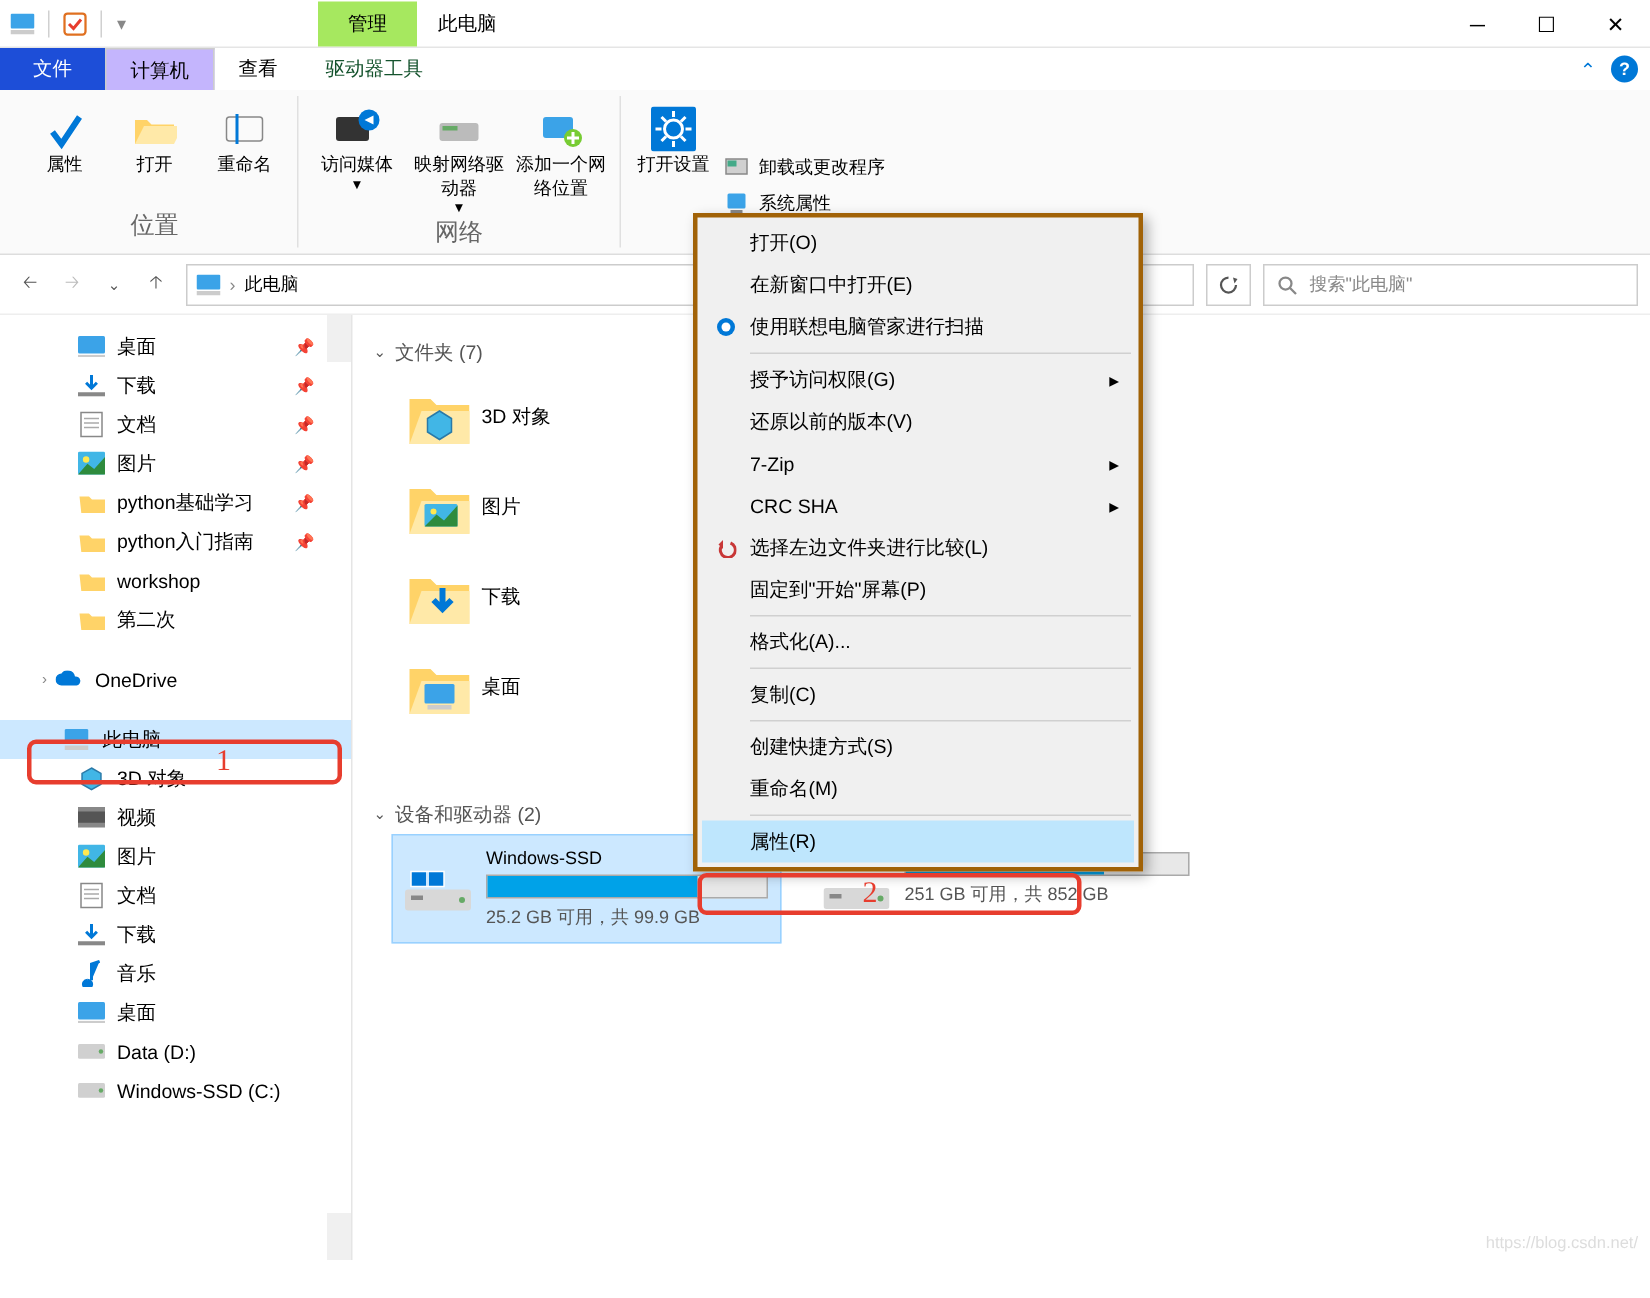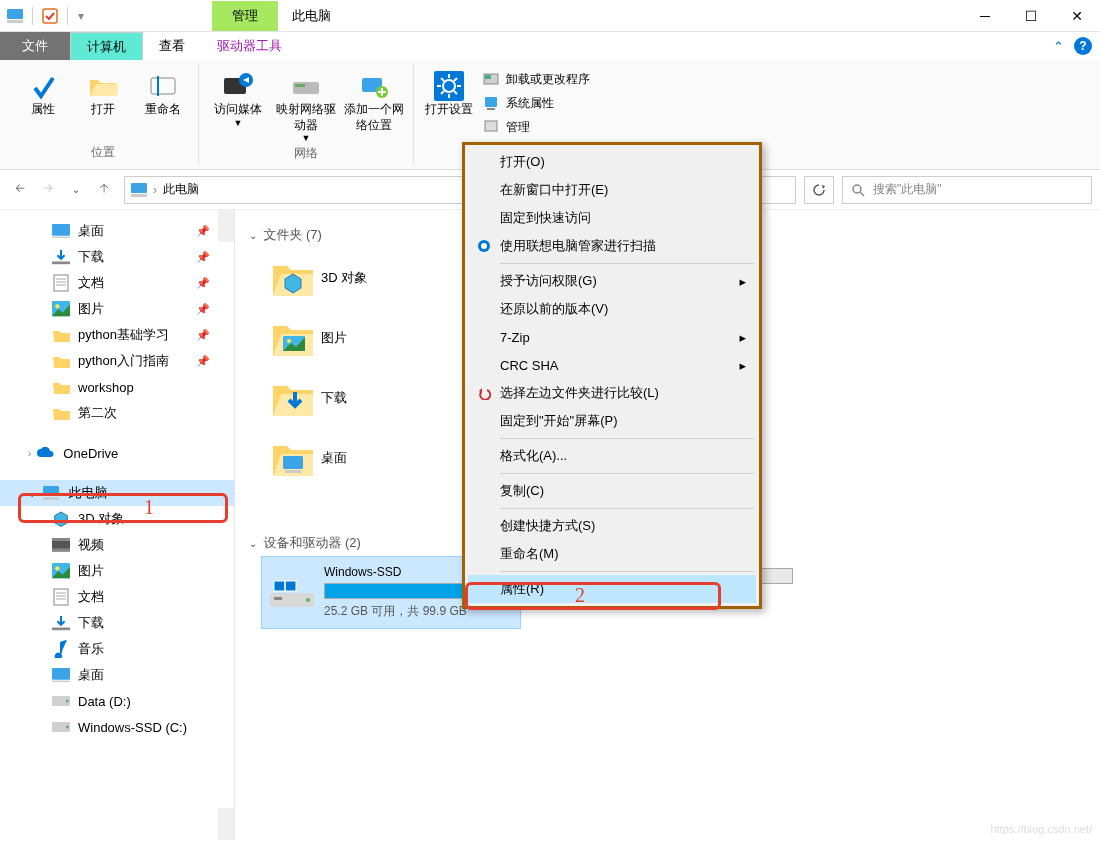--- a/index.html
+++ b/index.html
@@ -11,34 +11,34 @@
 .qat-ico { width: 22px; height: 22px; display: flex; align-items: center; justify-content: center; }
 .qat-sep { width: 1px; height: 18px; background: #d0d0d0; margin: 0 4px; }
 .manage-tab { background: #a6e85f; padding: 6px 20px; font-size: 13px; margin-left: 120px; }
 .title-text { margin-left: 14px; font-size: 13px; }
 .wincontrols { margin-left: auto; display: flex; }
 .wincontrols > div { width: 46px; height: 32px; display: flex; align-items: center; justify-content: center; font-size: 14px; }
 
 
 .tabrow { height: 28px; display: flex; align-items: stretch; font-size: 13px; }
 .tab { padding: 4px 16px; display: flex; align-items: center; }
-.tab.file { background: #737373; color: #fff; padding: 0 22px; }
-.tab.active { background: #5eead4; border: 1px solid #ccc; border-bottom: none; }
-.tab.drive { color: #a21caf; }
+.tab.file { background: #1d4ed8; color: #fff; padding: 0 22px; }
+.tab.active { background: #c4b5fd; border: 1px solid #ccc; border-bottom: none; }
+.tab.drive { color: #14532d; }
 .tabrow-right { margin-left: auto; display: flex; align-items: center; padding-right: 8px; gap: 10px; }
 
 
 .ribbon { height: 110px; border-bottom: 1px solid #ddd; display: flex; padding: 4px 8px; background: #fafafa; }
 .ribbon-group { display: flex; flex-direction: column; align-items: center; padding: 0 8px; border-right: 1px solid #e0e0e0; }
 .ribbon-group:last-child { border-right: none; }
 .ribbon-row { display: flex; gap: 6px; flex: 1; align-items: flex-start; padding-top: 2px; }
 .ribbon-btn { display: flex; flex-direction: column; align-items: center; gap: 0; width: 54px; text-align: center; font-size: 12px; line-height: 1.3; padding-top: 4px; }
 .ribbon-btn .ico { width: 32px; height: 32px; display: flex; align-items: center; justify-content: center; }
-.ribbon-group-label { font-size: 12px; color: #666; padding-bottom: 4px; }
-.ribbon-small { display: flex; flex-direction: column; gap: 6px; padding-top: 4px; }
+.ribbon-group-label { font-size: 16px; color: #666; padding-bottom: 4px; }
+.ribbon-small { display: flex; flex-direction: column; gap: 6px; padding-top: 4px; margin-top: 32px; }
 .ribbon-small-item { display: flex; align-items: center; gap: 6px; font-size: 12px; }
 .ribbon-small-item .sico { width: 18px; height: 18px; display: flex; align-items: center; justify-content: center; }
 
 
 .addrbar { height: 40px; display: flex; align-items: center; padding: 6px 8px; gap: 8px; border-bottom: 1px solid #eee; }
 .navbtns { display: flex; align-items: center; gap: 4px; }
 .navbtns > div { width: 24px; height: 24px; display: flex; align-items: center; justify-content: center; color: #555; }
 .addrbox { flex: 1; height: 28px; border: 1px solid #ccc; display: flex; align-items: center; padding: 0 6px; gap: 6px; }
 .refresh { width: 30px; height: 28px; border: 1px solid #ccc; display: flex; align-items: center; justify-content: center; }
 .searchbox { width: 250px; height: 28px; border: 1px solid #ccc; display: flex; align-items: center; padding: 0 8px; gap: 8px; color: #888; }
@@ -570,23 +570,20 @@
 </div>
 
 <div class="ctxmenu" id="ctxmenu">
     <div class="ctx-item">
       <span>打开(O)</span>
     </div>
     <div class="ctx-item">
       <span>在新窗口中打开(E)</span>
     </div>
     <div class="ctx-item">
-      <span>固定到快速访问</span>
-    </div>
-    <div class="ctx-item">
       <div class="ctx-ico">
         <svg width="14" height="14">
           <circle cx="7" cy="7" r="6" fill="#0078d7"></circle>
           <circle cx="7" cy="7" r="3" fill="#fff"></circle>
         </svg>
       </div>
       <span>使用联想电脑管家进行扫描</span>
     </div>
     <div class="ctx-sep"></div>
     <div class="ctx-item">

